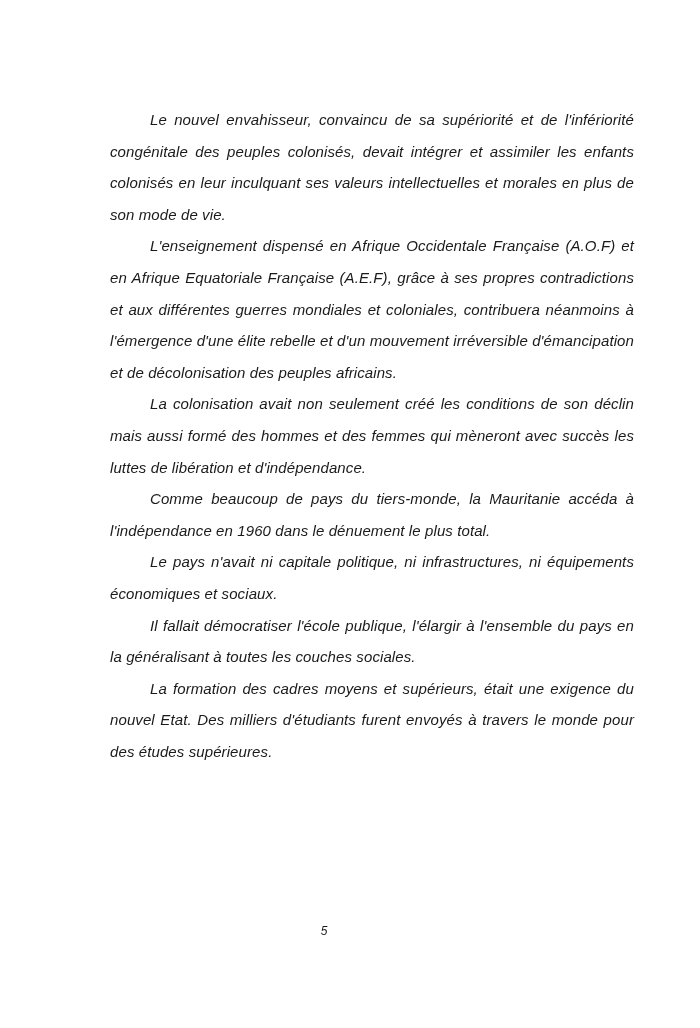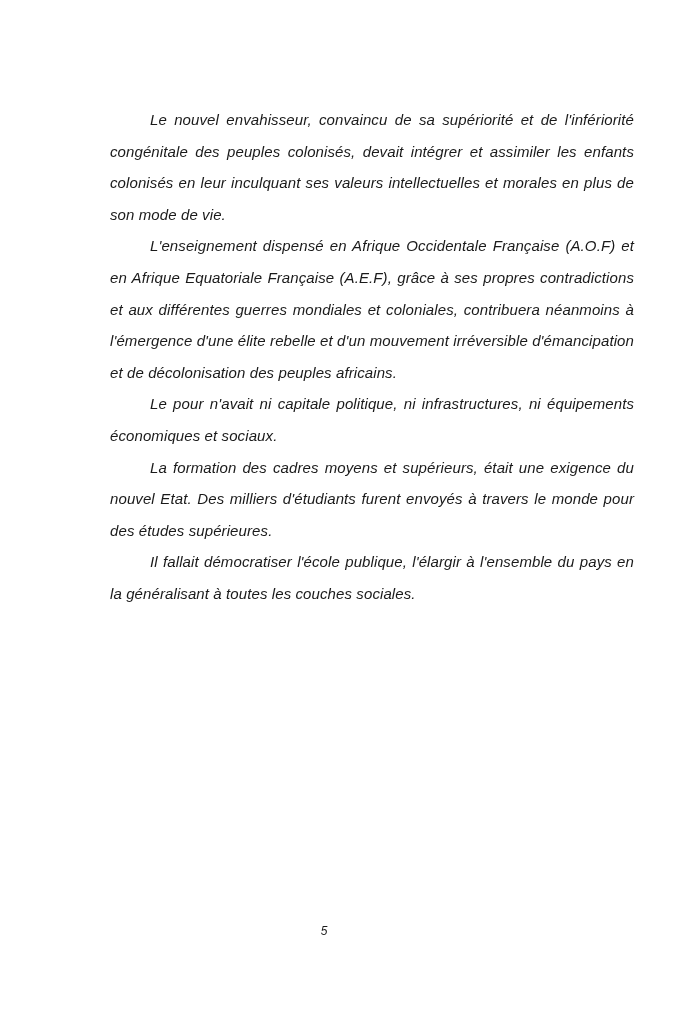--- a/index.html
+++ b/index.html
@@ -41,18 +41,20 @@
     color: #1a1a1a;
   }
 </style>
 </head>
 <body>
 
 <div class="page">
   <div class="content">
     <p>Le nouvel envahisseur, convaincu de sa supériorité et de l'infériorité congénitale des peuples colonisés, devait intégrer et assimiler les enfants colonisés en leur inculquant ses valeurs intellectuelles et morales en plus de son mode de vie.</p>
     <p>L'enseignement dispensé en Afrique Occidentale Française (A.O.F) et en Afrique Equatoriale Française (A.E.F), grâce à ses propres contradictions et aux différentes guerres mondiales et coloniales, contribuera néanmoins à l'émergence d'une élite rebelle et d'un mouvement irréversible d'émancipation et de décolonisation des peuples africains.</p>
-    <p>Le pour n'avait ni capitale politique, ni infrastructures, ni équipements économiques et sociaux.</p>
+    <p>La colonisation avait non seulement créé les conditions de son déclin mais aussi formé des hommes et des femmes qui mèneront avec succès les luttes de libération et d'indépendance.</p>
+    <p>Comme beaucoup de pays du tiers-monde, la Mauritanie accéda à l'indépendance en 1960 dans le dénuement le plus total.</p>
+    <p>Le pays n'avait ni capitale politique, ni infrastructures, ni équipements économiques et sociaux.</p>
+    <p>Il fallait démocratiser l'école publique, l'élargir à l'ensemble du pays en la généralisant à toutes les couches sociales.</p>
     <p>La formation des cadres moyens et supérieurs, était une exigence du nouvel Etat. Des milliers d'étudiants furent envoyés à travers le monde pour des études supérieures.</p>
-    <p>Il fallait démocratiser l'école publique, l'élargir à l'ensemble du pays en la généralisant à toutes les couches sociales.</p>
   </div>
   <div class="page-number">5</div>
 </div>
 
 </body></html>

